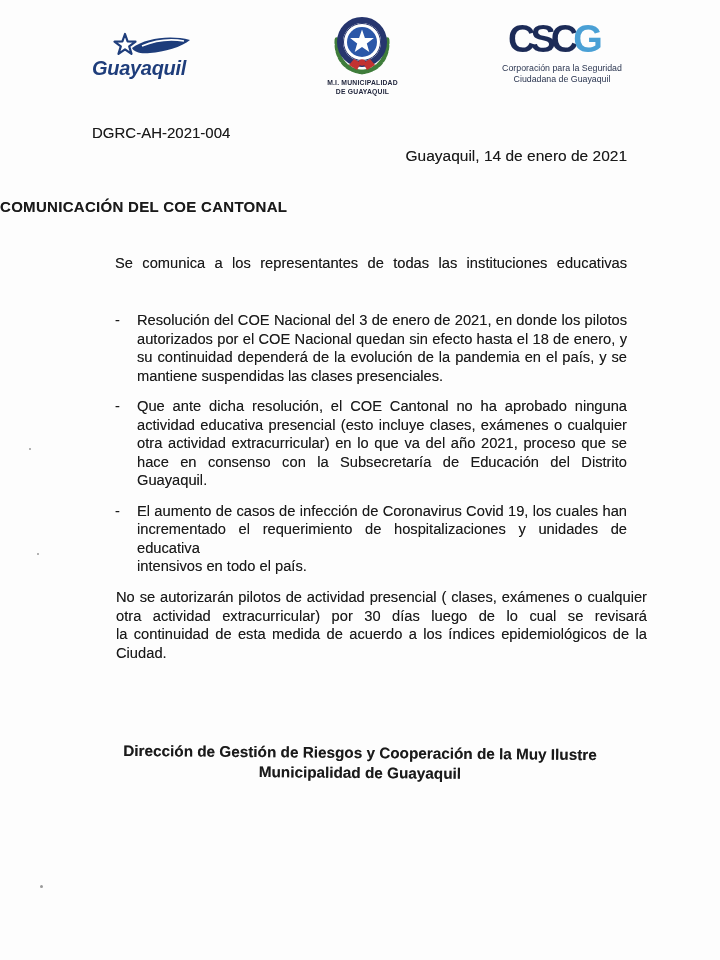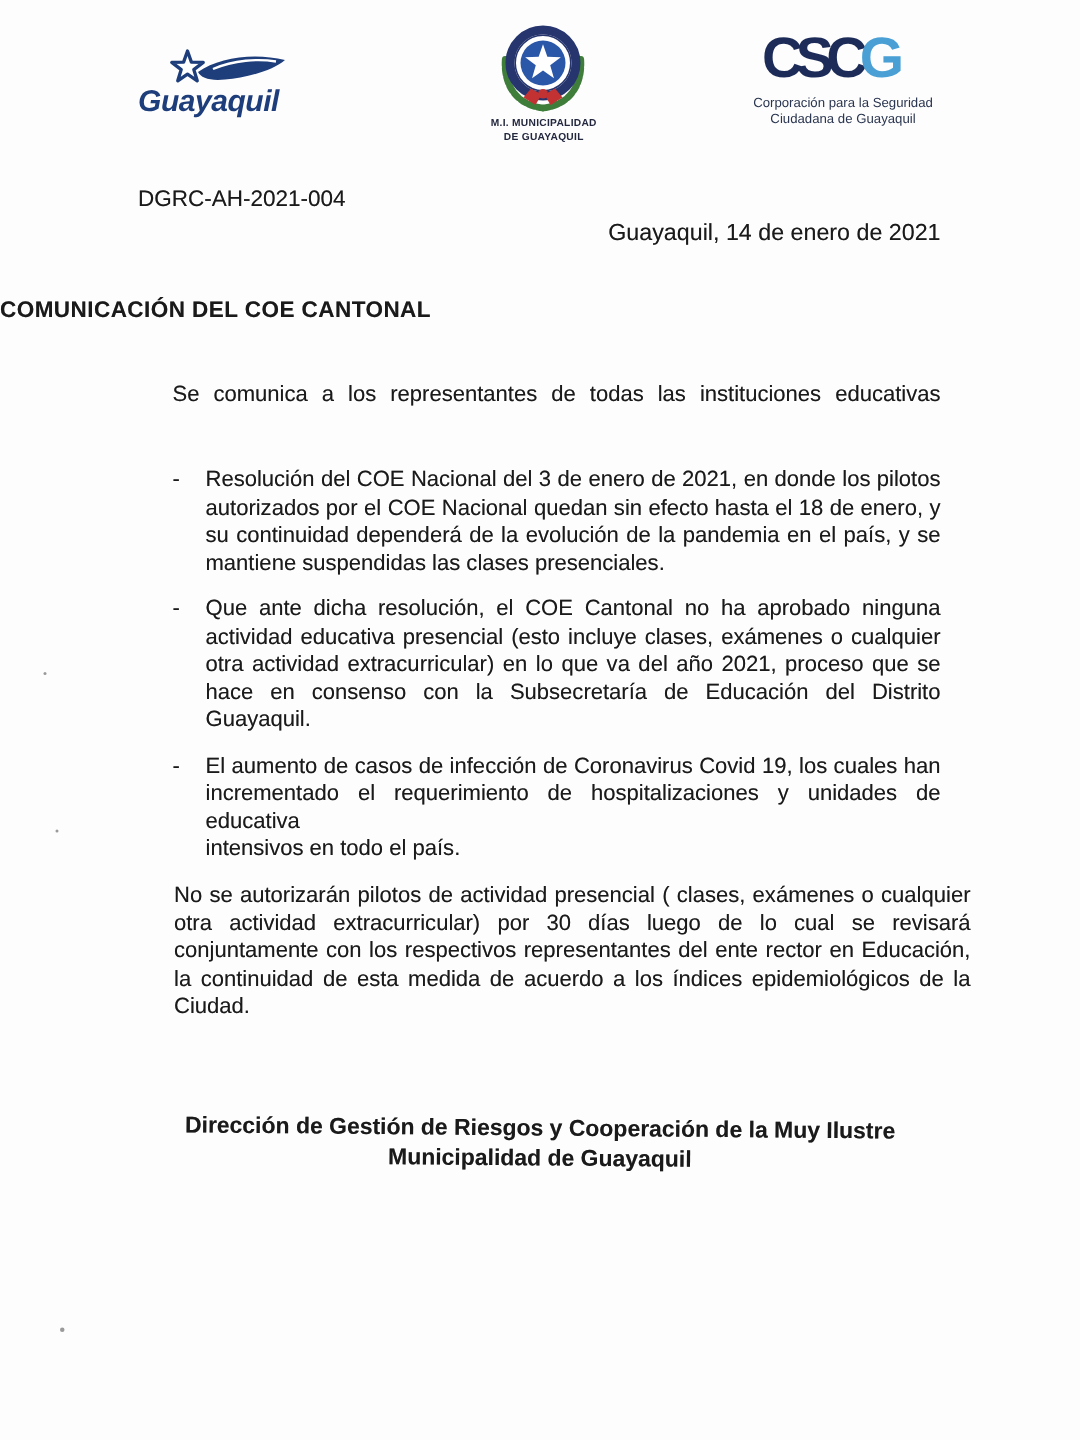--- a/index.html
+++ b/index.html
@@ -135,21 +135,20 @@
           <div class="tline just">El aumento de casos de infección de Coronavirus Covid 19, los cuales han</div>
           <div class="tline just">incrementado el requerimiento de hospitalizaciones y unidades de educativa</div>
           <div class="tline">intensivos en todo el país.</div>
         </div>
       </div>
     </div>
 
   <div id="closing" class="body-text inktext">
       <div class="tline just">No se autorizarán pilotos de actividad presencial ( clases, exámenes o cualquier</div>
       <div class="tline just">otra actividad extracurricular) por 30 días luego de lo cual se revisará</div>
-      <div class="tline just">conjuntamente con los respectivos representantes del ente rector en Educación,</div>
       <div class="tline just">la continuidad de esta medida de acuerdo a los índices epidemiológicos de la</div>
       <div class="tline">Ciudad.</div>
     </div>
 
   <div id="signature" class="inktext">
       <div class="tline">Dirección de Gestión de Riesgos y Cooperación de la Muy Ilustre</div>
       <div class="tline">Municipalidad de Guayaquil</div>
     </div>
 
   <div class="speck" id="speck1"></div>

